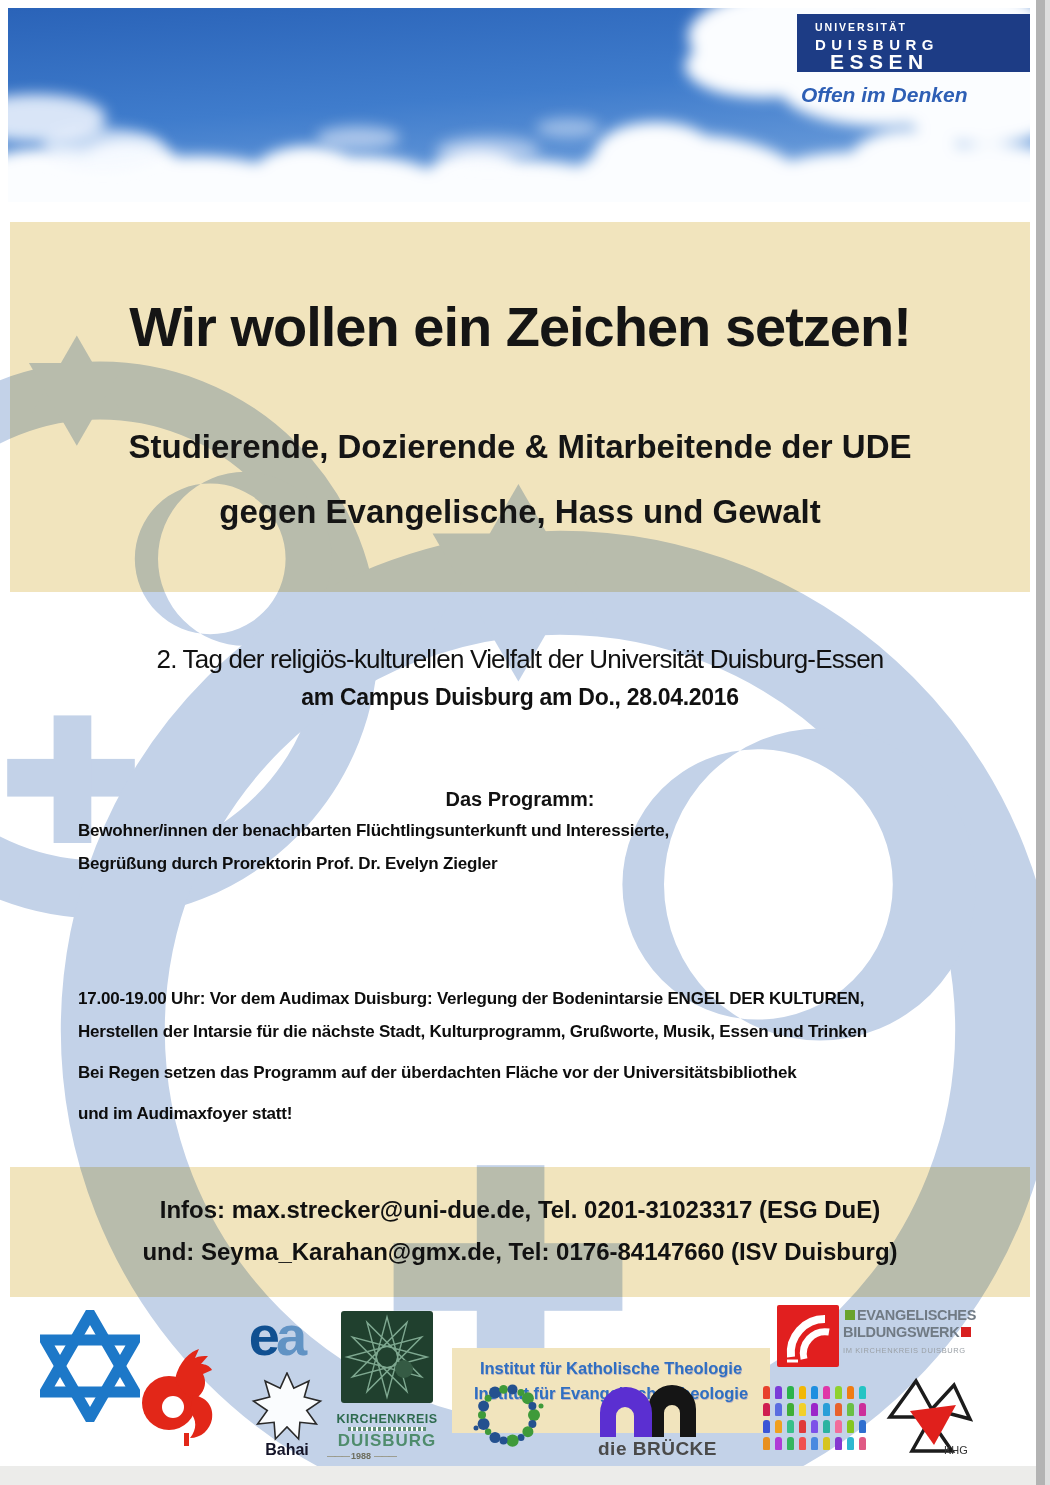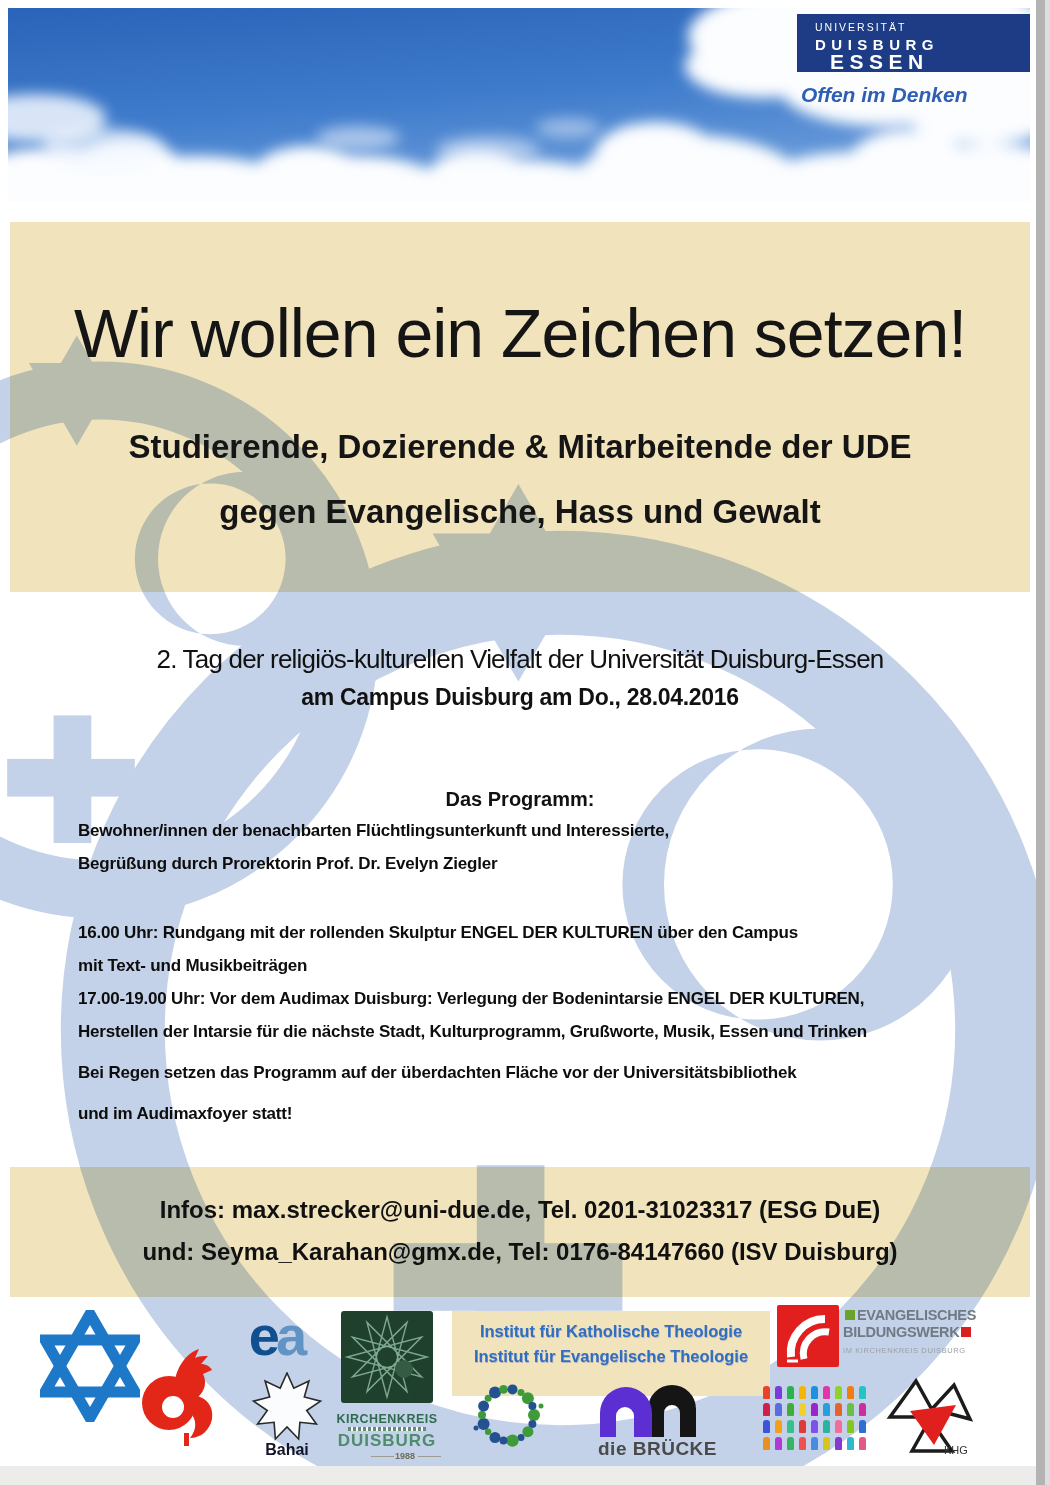--- a/index.html
+++ b/index.html
@@ -7,35 +7,35 @@
     position:relative;width:1050px;height:1485px;background:#ffffff;overflow:hidden;
     font-family:"Liberation Sans","DejaVu Sans",sans-serif;color:#111;
   }
   .abs{position:absolute;}
   
   #sky{left:8px;top:8px;width:1022px;height:194px;}
   #ude-box{
     left:797px;top:14px;width:233px;height:58px;background:#1d3c85;z-index:3;
     box-sizing:border-box;padding:7px 0 0 18px;color:#fff;
   }
-  #ude-box .u1{font-size:10.5px;font-weight:normal;letter-spacing:2px;}
+  #ude-box .u1{font-size:10.5px;font-weight:bold;letter-spacing:2px;}
   #ude-box .u2{font-size:15px;font-weight:bold;letter-spacing:5.5px;margin-top:3px;}
   #ude-box .u3{font-size:21px;font-weight:bold;letter-spacing:5.5px;margin-top:-3px;margin-left:15px;}
   #ude-slogan{left:801px;top:83px;z-index:3;font-size:21px;font-style:italic;font-weight:bold;color:#2e5fb5;}
   
   #watermark{left:0;top:0;width:1050px;height:1485px;z-index:2;mix-blend-mode:multiply;pointer-events:none;}
   
   .panel{background:#f1e4bd;}
   #hero-panel{left:10px;top:222px;width:1020px;height:370px;}
   #contact-panel{left:10px;top:1167px;width:1020px;height:130px;}
-  #theo-panel{left:452px;top:1311px;width:318px;height:85px;z-index:3;}
+  #theo-panel{left:452px;top:1348px;width:318px;height:85px;z-index:3;}
   
   .txt{position:absolute;z-index:3;}
   .center{left:10px;width:1020px;text-align:center;}
-  #headline{top:294px;font-size:68px;font-weight:normal;letter-spacing:-1px;color:#151515;}
+  #headline{top:294px;font-size:56px;font-weight:bold;letter-spacing:-1px;color:#151515;}
   #subline1{top:428px;font-size:33px;font-weight:bold;color:#151515;}
   #subline2{top:493px;font-size:33px;font-weight:bold;color:#151515;}
   #event-title{top:644px;font-size:26px;font-weight:normal;letter-spacing:-0.8px;}
   #event-subtitle{top:684px;font-size:23px;font-weight:bold;letter-spacing:-0.3px;}
   #program-heading{top:788px;font-size:20px;font-weight:bold;}
   .prog{left:78px;width:900px;font-size:17px;font-weight:bold;letter-spacing:-0.2px;line-height:33px;color:#0d0d0d;}
   #prog1{top:814px;}
   #prog2{top:916px;}
   #prog3{top:982px;}
   #rain{top:1052px;line-height:41px;}
@@ -43,21 +43,21 @@
   #contact-line2{top:1238px;font-size:24px;font-weight:bold;}
   
   .logo{z-index:3;}
   #logo-ea{left:222px;top:1303px;width:108px;height:72px;background:#fff;text-align:center;line-height:66px;font-weight:bold;font-size:56px;letter-spacing:-4px;}
   #logo-ea .e{color:#15619f;}
   #logo-ea .a{color:#7fb2d8;}
   #bahai-label{left:250px;top:1441px;width:74px;text-align:center;font-size:16px;font-weight:bold;color:#141428;}
   #islam-l1{left:336px;top:1412px;width:102px;text-align:center;font-size:12.5px;font-weight:bold;color:#2e6b4f;letter-spacing:0.5px;}
   #islam-bar{left:348px;top:1427px;width:78px;height:4px;background:repeating-linear-gradient(90deg,#5f8f76 0 3px,#fff 3px 5px);}
   #islam-l2{left:336px;top:1431px;width:102px;text-align:center;font-size:17px;font-weight:bold;color:#4f8c6c;letter-spacing:1px;}
-  #islam-year{left:340px;top:1451px;width:102px;text-align:right;font-size:9px;font-weight:bold;color:#6d6d5d;}
+  #islam-year{left:324px;top:1451px;width:102px;text-align:left;font-size:9px;font-weight:bold;color:#6d6d5d;}
   #islam-year:before,#islam-year:after{content:"———";letter-spacing:-2px;color:#9a9a8a;margin:0 3px;}
   #theo-panel .t-line{display:block;text-align:center;font-size:16.5px;font-weight:bold;color:#2f6fc1;margin-top:11px;text-shadow:0.6px 0.6px 0 rgba(90,90,200,0.35);}
   #theo-panel .t-line + .t-line{margin-top:6px;}
   #bruecke-label{left:598px;top:1438px;width:150px;font-size:19px;font-weight:bold;color:#4a4a4a;letter-spacing:0.5px;}
   #ebw-text{left:843px;top:1307px;width:190px;line-height:17px;}
   #ebw-text .b-line{font-size:14.5px;font-weight:bold;color:#707a84;letter-spacing:-0.3px;white-space:nowrap;}
   #ebw-text .sq{display:inline-block;width:10px;height:10px;margin:0 2px;}
   #ebw-text .sq.green{background:#6aa32c;}
   #ebw-text .sq.red{background:#d8201f;}
   #ebw-text .b-small{font-size:7.5px;color:#9aa0a6;letter-spacing:0.6px;white-space:nowrap;margin-top:1px;}
@@ -153,24 +153,20 @@
   <div class="txt center" id="subline1">Studierende, Dozierende &amp; Mitarbeitende der UDE</div>
   <div class="txt center" id="subline2">gegen Evangelische, Hass und Gewalt</div>
 
   <div class="txt center" id="event-title">2. Tag der religiös-kulturellen Vielfalt der Universität Duisburg-Essen</div>
   <div class="txt center" id="event-subtitle">am Campus Duisburg am Do., 28.04.2016</div>
 
   <div class="txt center" id="program-heading">Das Programm:</div>
   <div class="txt prog" id="prog1">
     <div>Bewohner/innen der benachbarten Flüchtlingsunterkunft und Interessierte,</div>
     <div>Begrüßung durch Prorektorin Prof. Dr. Evelyn Ziegler</div>
-  </div>
-  <div class="txt prog" id="prog2">
-    <div>16.00 Uhr: Rundgang mit der rollenden Skulptur ENGEL DER KULTUREN über den Campus</div>
-    <div>mit Text- und Musikbeiträgen</div>
   </div>
   <div class="txt prog" id="prog3">
     <div>17.00-19.00 Uhr: Vor dem Audimax Duisburg: Verlegung der Bodenintarsie ENGEL DER KULTUREN,</div>
     <div>Herstellen der Intarsie für die nächste Stadt, Kulturprogramm, Grußworte, Musik, Essen und Trinken</div>
   </div>
   <div class="txt prog" id="rain">
     <div>Bei Regen setzen das Programm auf der überdachten Fläche vor der Universitätsbibliothek</div>
     <div>und im Audimaxfoyer statt!</div>
   </div>
 

